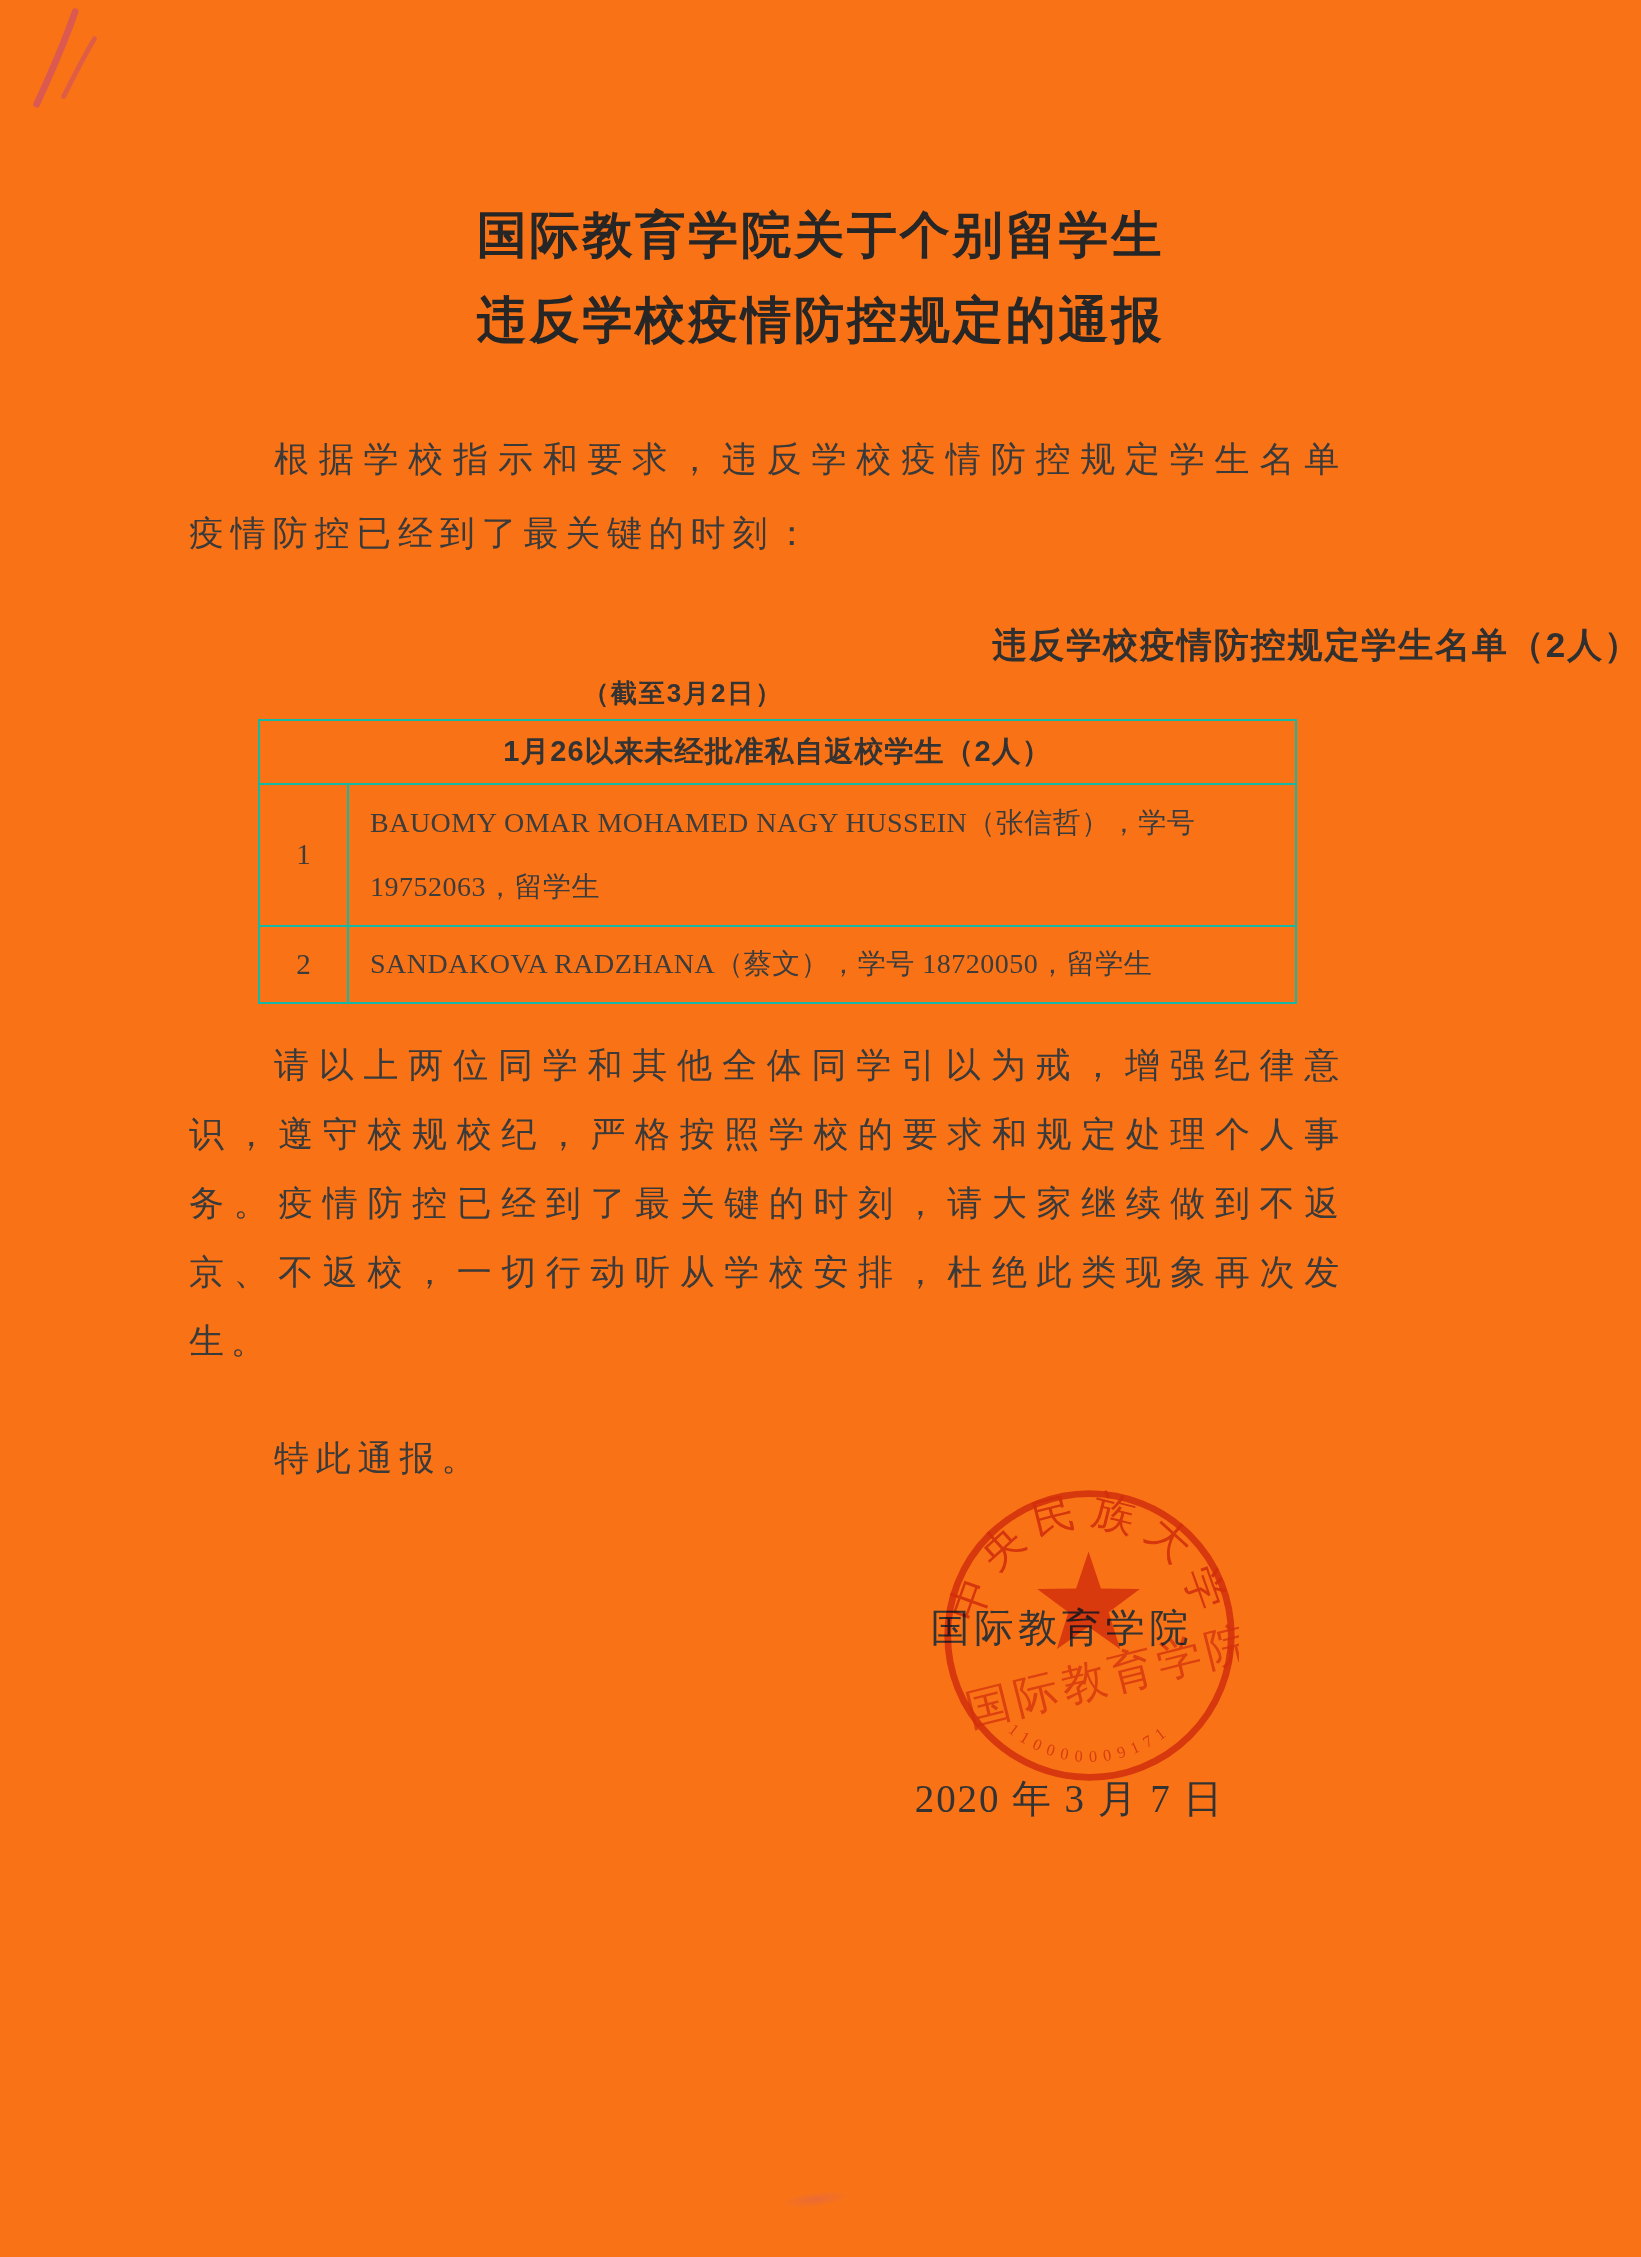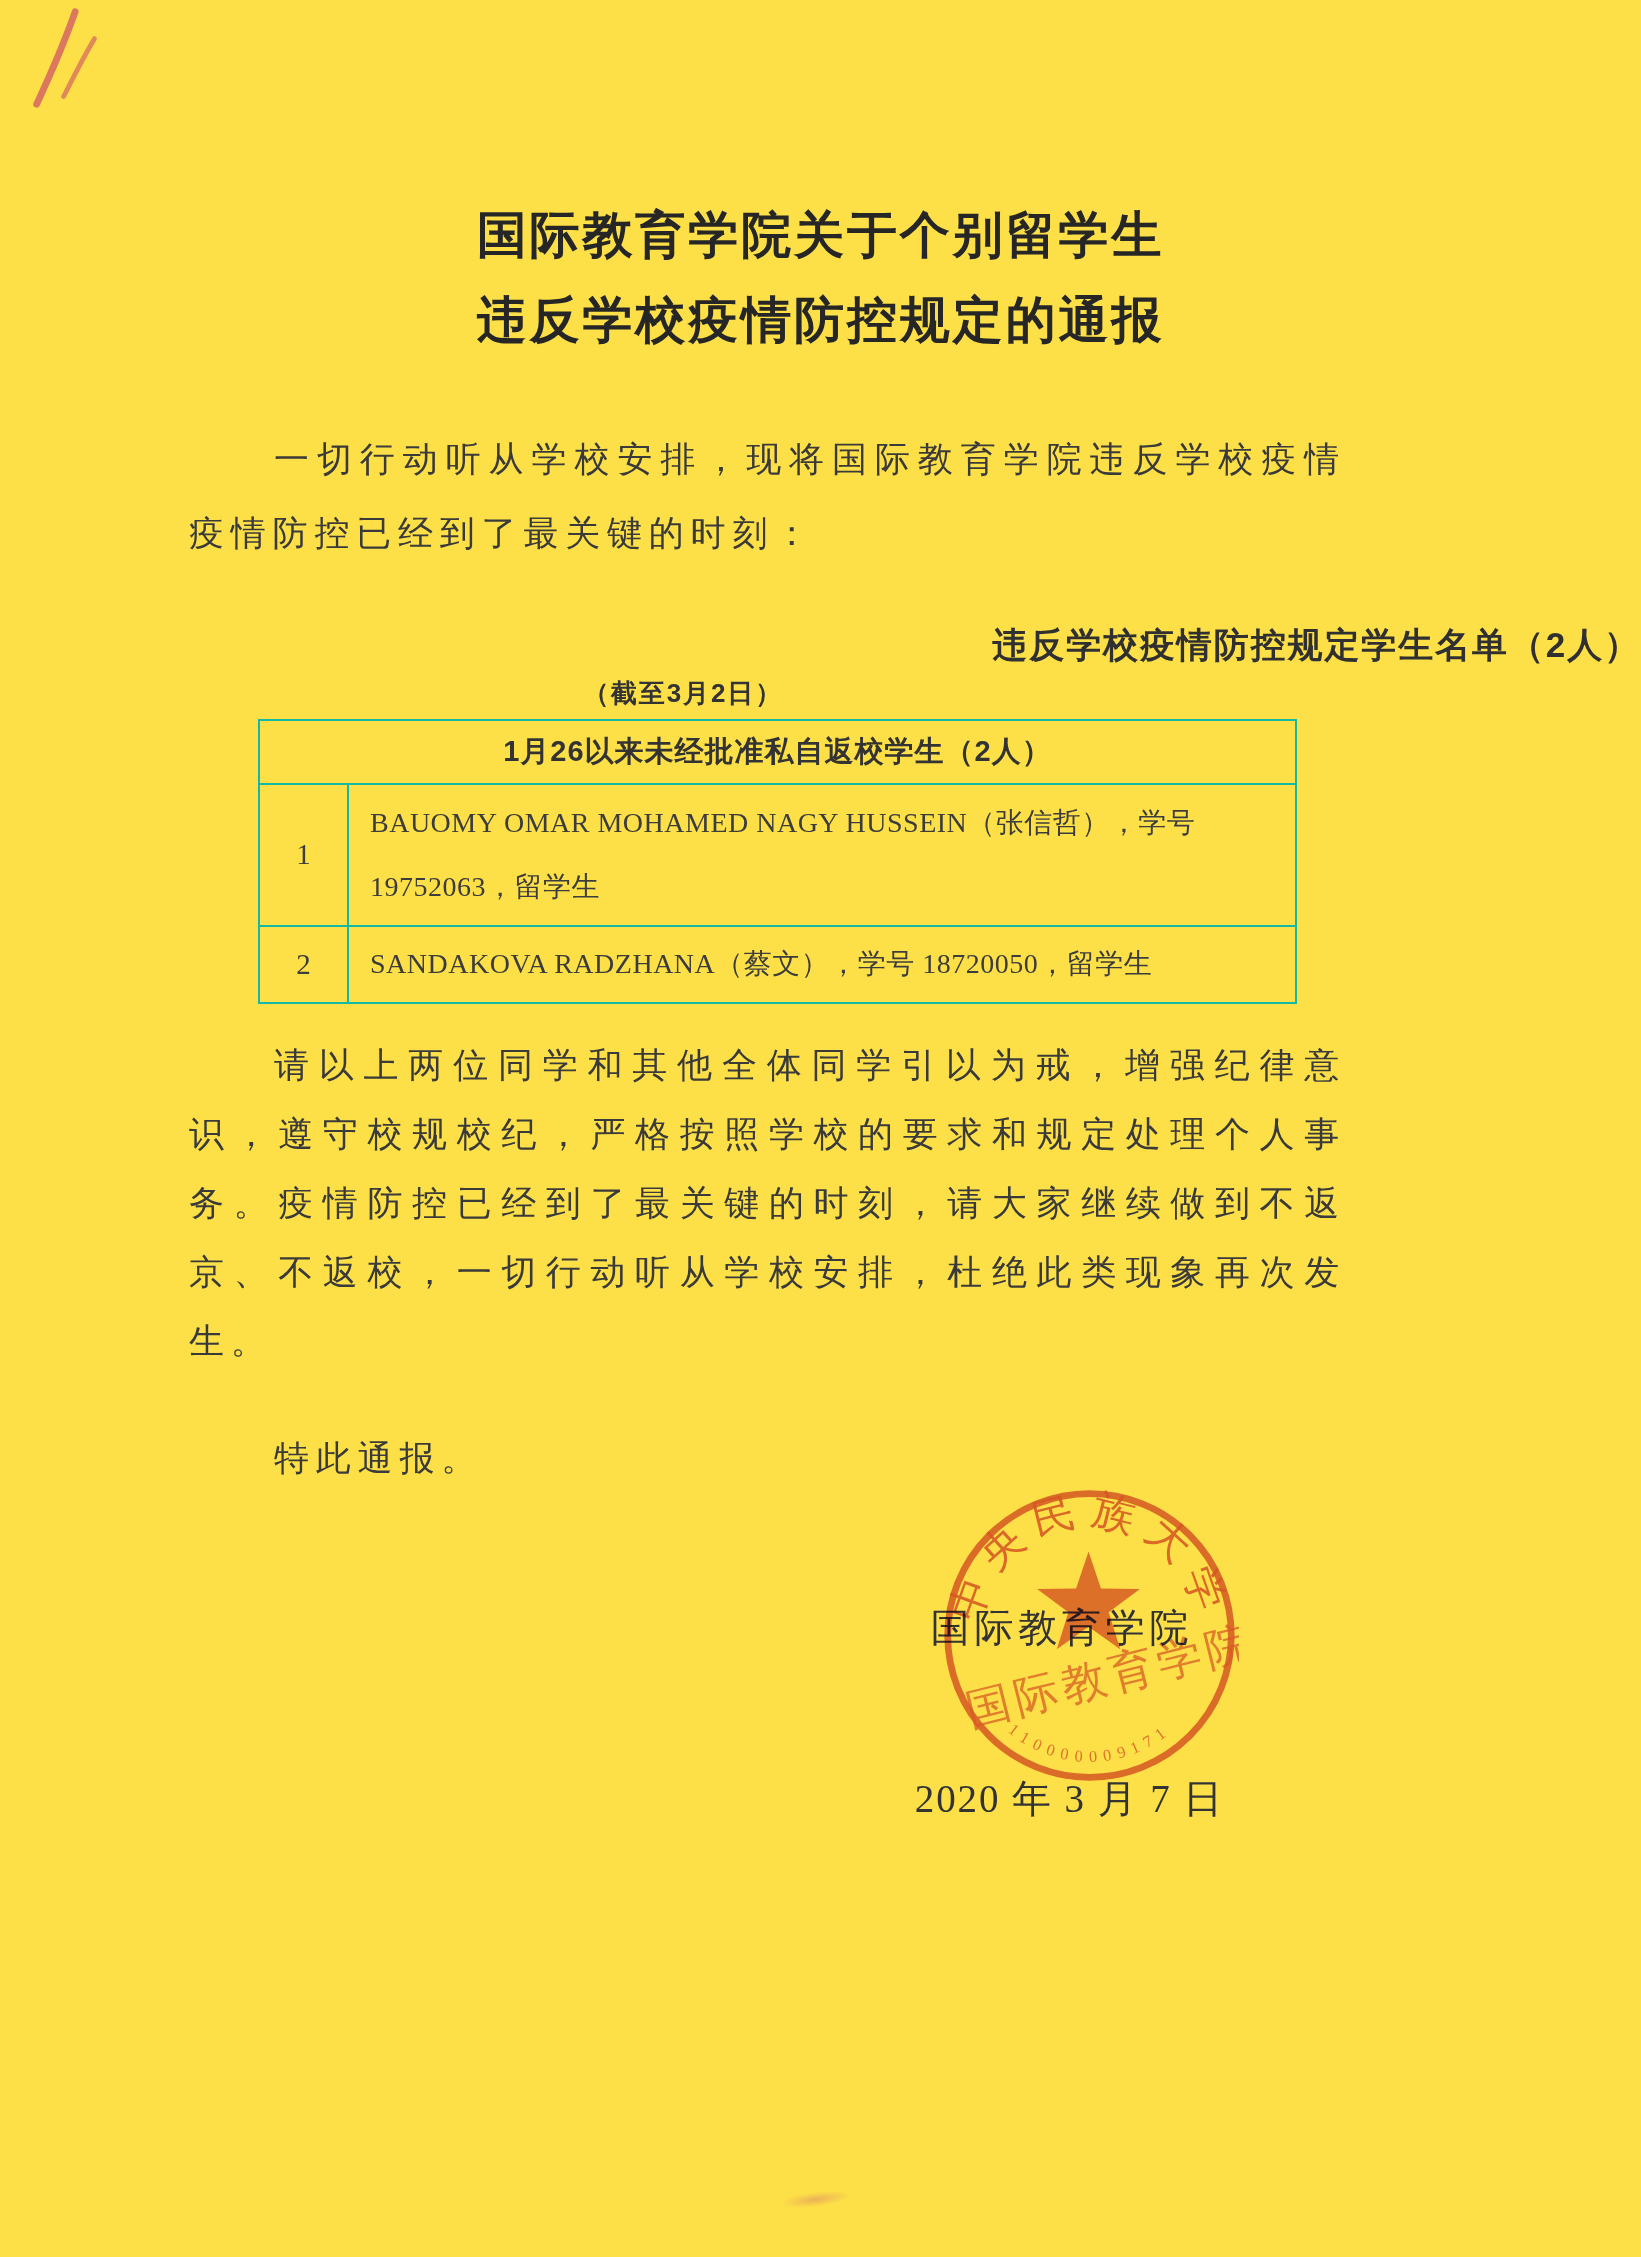--- a/index.html
+++ b/index.html
@@ -1,21 +1,21 @@
 <!DOCTYPE html>
 <html><head>
 <meta charset="utf-8">
 <style>
   * { margin:0; padding:0; box-sizing:border-box; }
   html,body { background:#e8e8e6; }
   .page {
     position:relative;
     width:1641px; height:2257px;
     margin:0 auto;
-    background:#fde047;
+    background:#f97316;
     overflow:hidden;
     color:#2f2f2f;
     font-family:"Liberation Serif", serif;
   }
   .corner-marks { position:absolute; left:27px; top:1.9px; }
   .title {
     position:absolute; left:0; top:193px; width:1641px;
     text-align:center;
     font-family:"Liberation Sans", sans-serif;
     font-weight:700;
@@ -102,21 +102,21 @@
     <path d="M 10 106 C 24 76, 38 44, 50 10" stroke="#cf4f66" stroke-width="7" fill="none" stroke-linecap="round" opacity="0.72"></path>
     <path d="M 38 98 C 48 78, 58 58, 70 38" stroke="#cf4f66" stroke-width="5" fill="none" stroke-linecap="round" opacity="0.6"></path>
   </svg>
 
   <div class="title">
     <div>国际教育学院关于个别留学生</div>
     <div>违反学校疫情防控规定的通报</div>
   </div>
 
   <div class="intro">
-    <div class="jline indent">一切行动听从学校安排，现将国际教育学院违反学校疫情</div>
+    <div class="jline indent">根据学校指示和要求，违反学校疫情防控规定学生名单</div>
     <div class="jline plain">疫情防控已经到了最关键的时刻：</div>
   </div>
 
   <div class="list-title">违反学校疫情防控规定学生名单（2人）</div>
   <div class="list-subtitle">（截至3月2日）</div>
 
   <table class="roster">
     <tbody>
       <tr>
         <th colspan="2">1月26以来未经批准私自返校学生（2人）</th>

